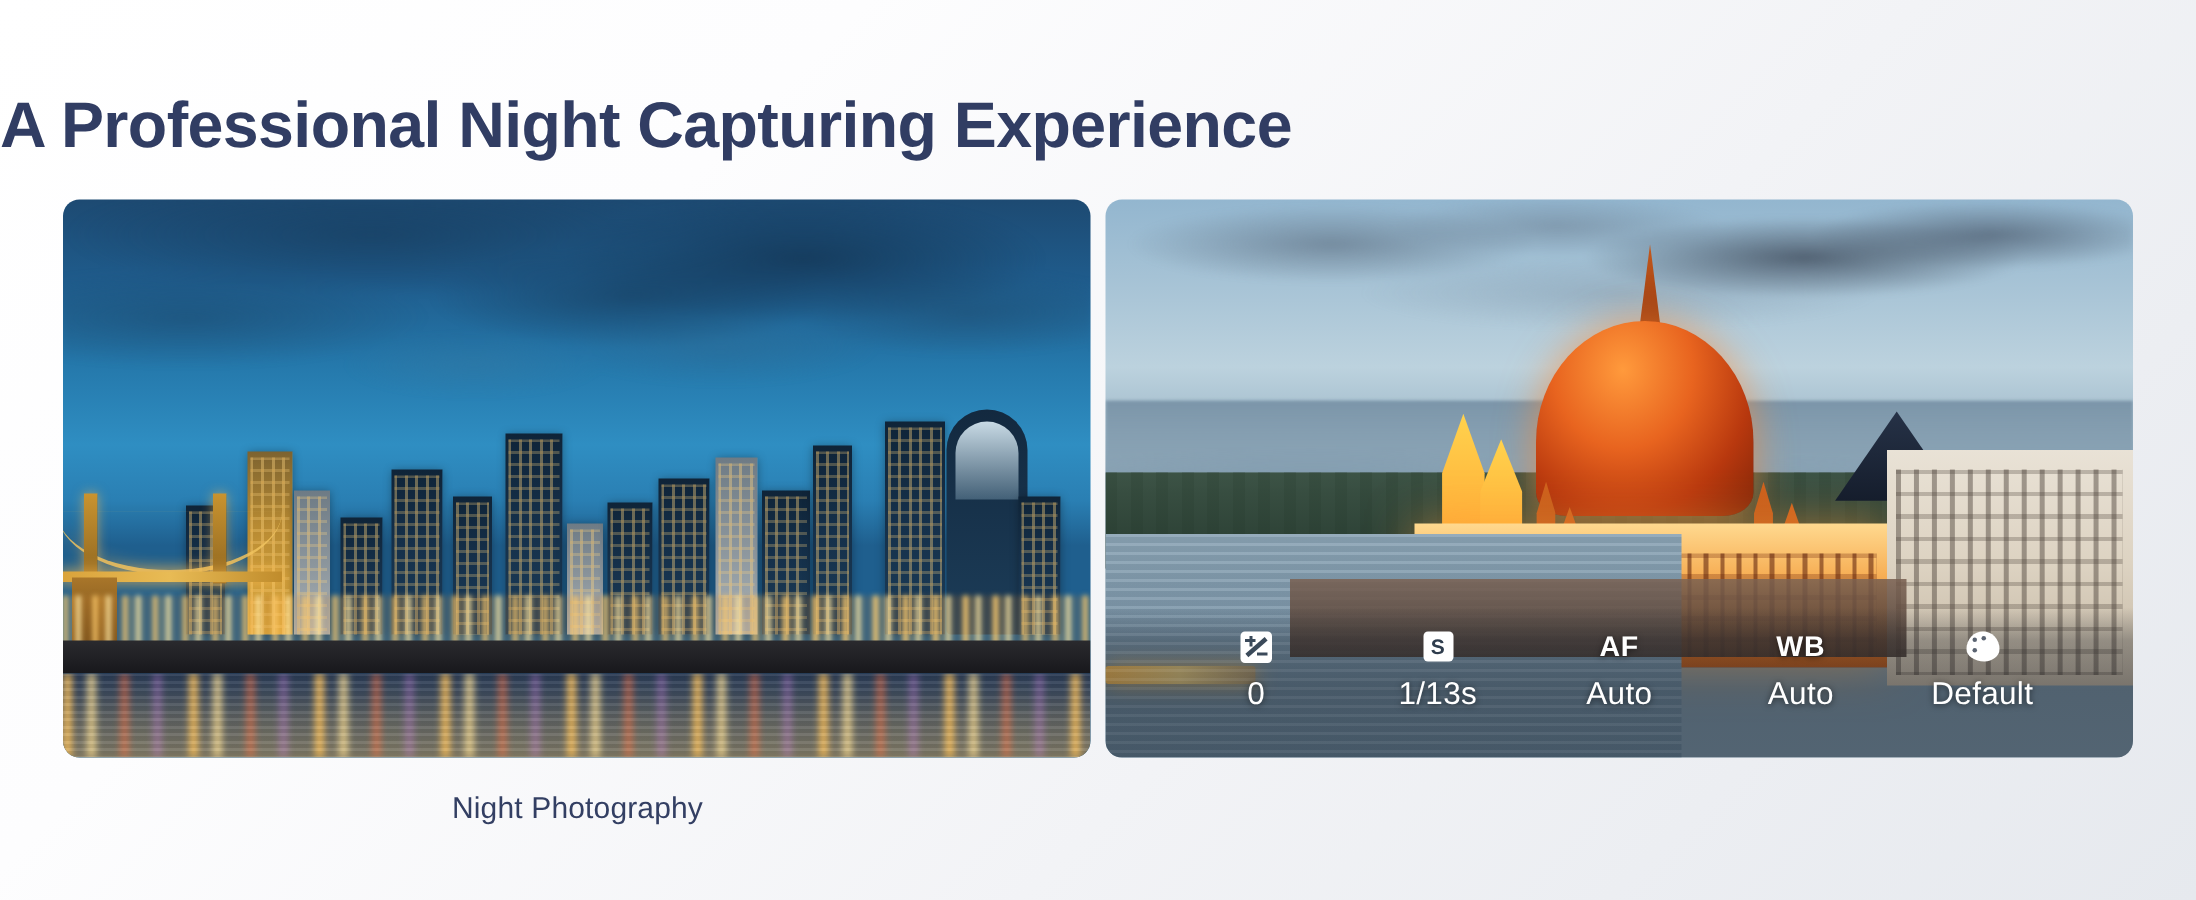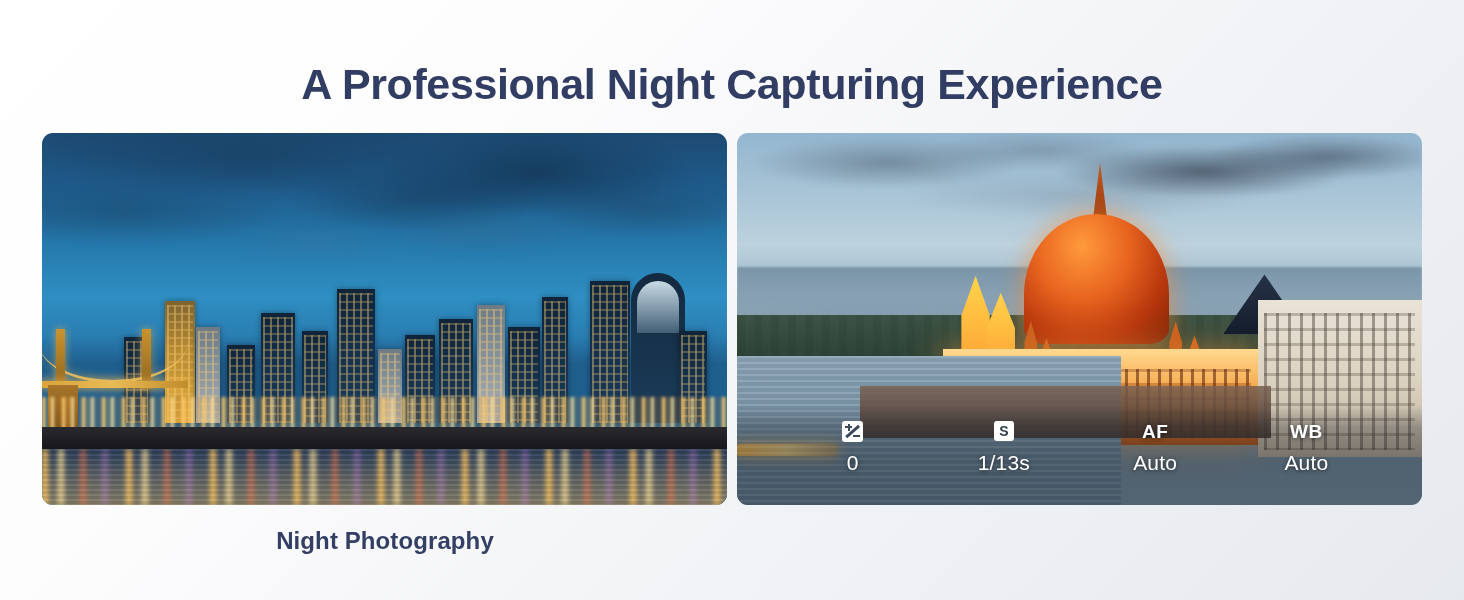--- a/index.html
+++ b/index.html
@@ -22,21 +22,20 @@
     height: 600px;
     position: relative;
   }
 
   
   .page-title {
     position: absolute;
     top: 60px;
     left: 0;
     width: 1464px;
-    text-align: center;
     font-size: 43px;
     font-weight: bold;
     letter-spacing: -0.4px;
     color: #313d63;
     line-height: 1.15;
     white-space: nowrap;
   }
 
   
   .panels {
@@ -497,22 +496,22 @@
     top: 527px;
     left: 42px;
     width: 1380px;
     height: 30px;
     display: flex;
     gap: 10px;
   }
   .caption {
     width: 686px;
     text-align: center;
-    font-size: 24px;
-    font-weight: bold;
+    font-size: 20px;
+    font-weight: normal;
     color: #333f63;
     letter-spacing: .1px;
     line-height: 1.2;
   }
 </style>
 </head>
 <body>
 
 <div class="banner">
 
@@ -608,20 +607,31 @@
         </div>
 
 
         <div class="cam-item">
           <div class="cam-icon">
             <span class="cam-icon-text">WB</span>
           </div>
           <div class="cam-value">Auto</div>
         </div>
 
+        <div class="cam-item">
+          <div class="cam-icon">
+            <div class="icon-palette">
+              <span class="body"></span>
+              <span class="d d1"></span>
+                <span class="d d2"></span>
+                <span class="d d3"></span>
+            </div>
+          </div>
+          <div class="cam-value">Default</div>
+        </div>
 
       </div>
     </div>
   </div>
 
   <div class="captions">
     <div class="caption">Night Photography</div>
   </div>
 
 </div>

